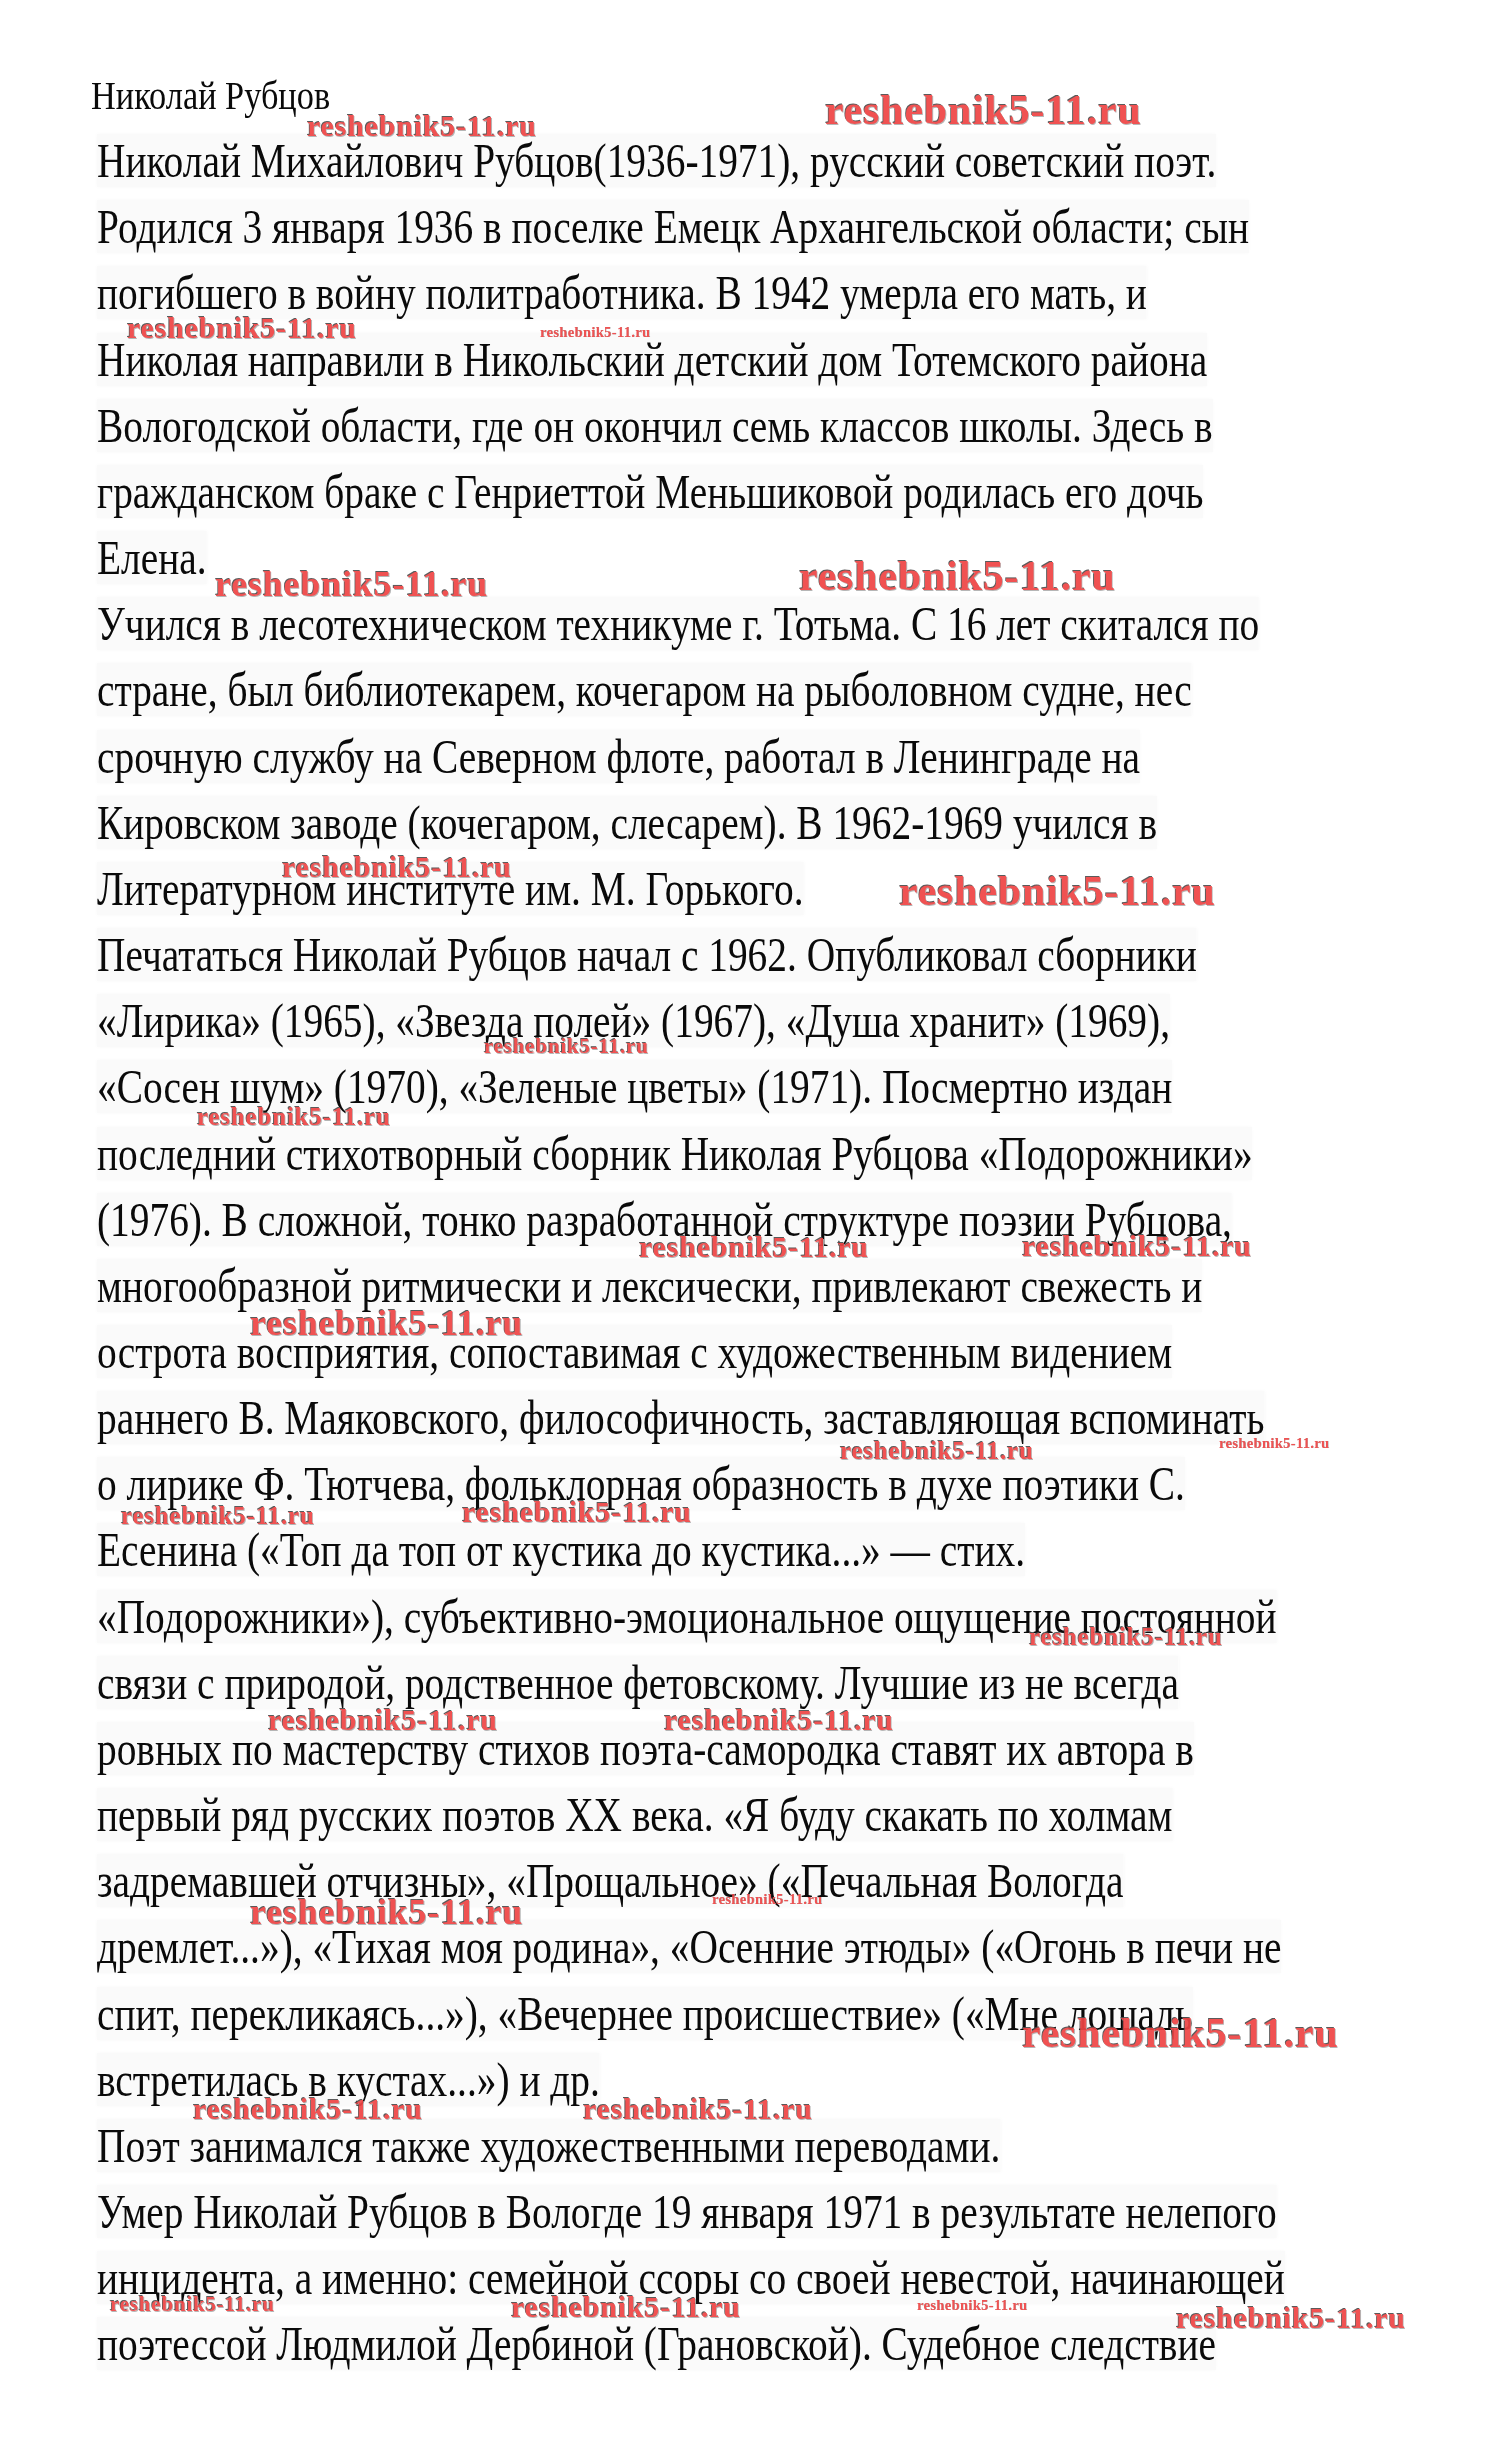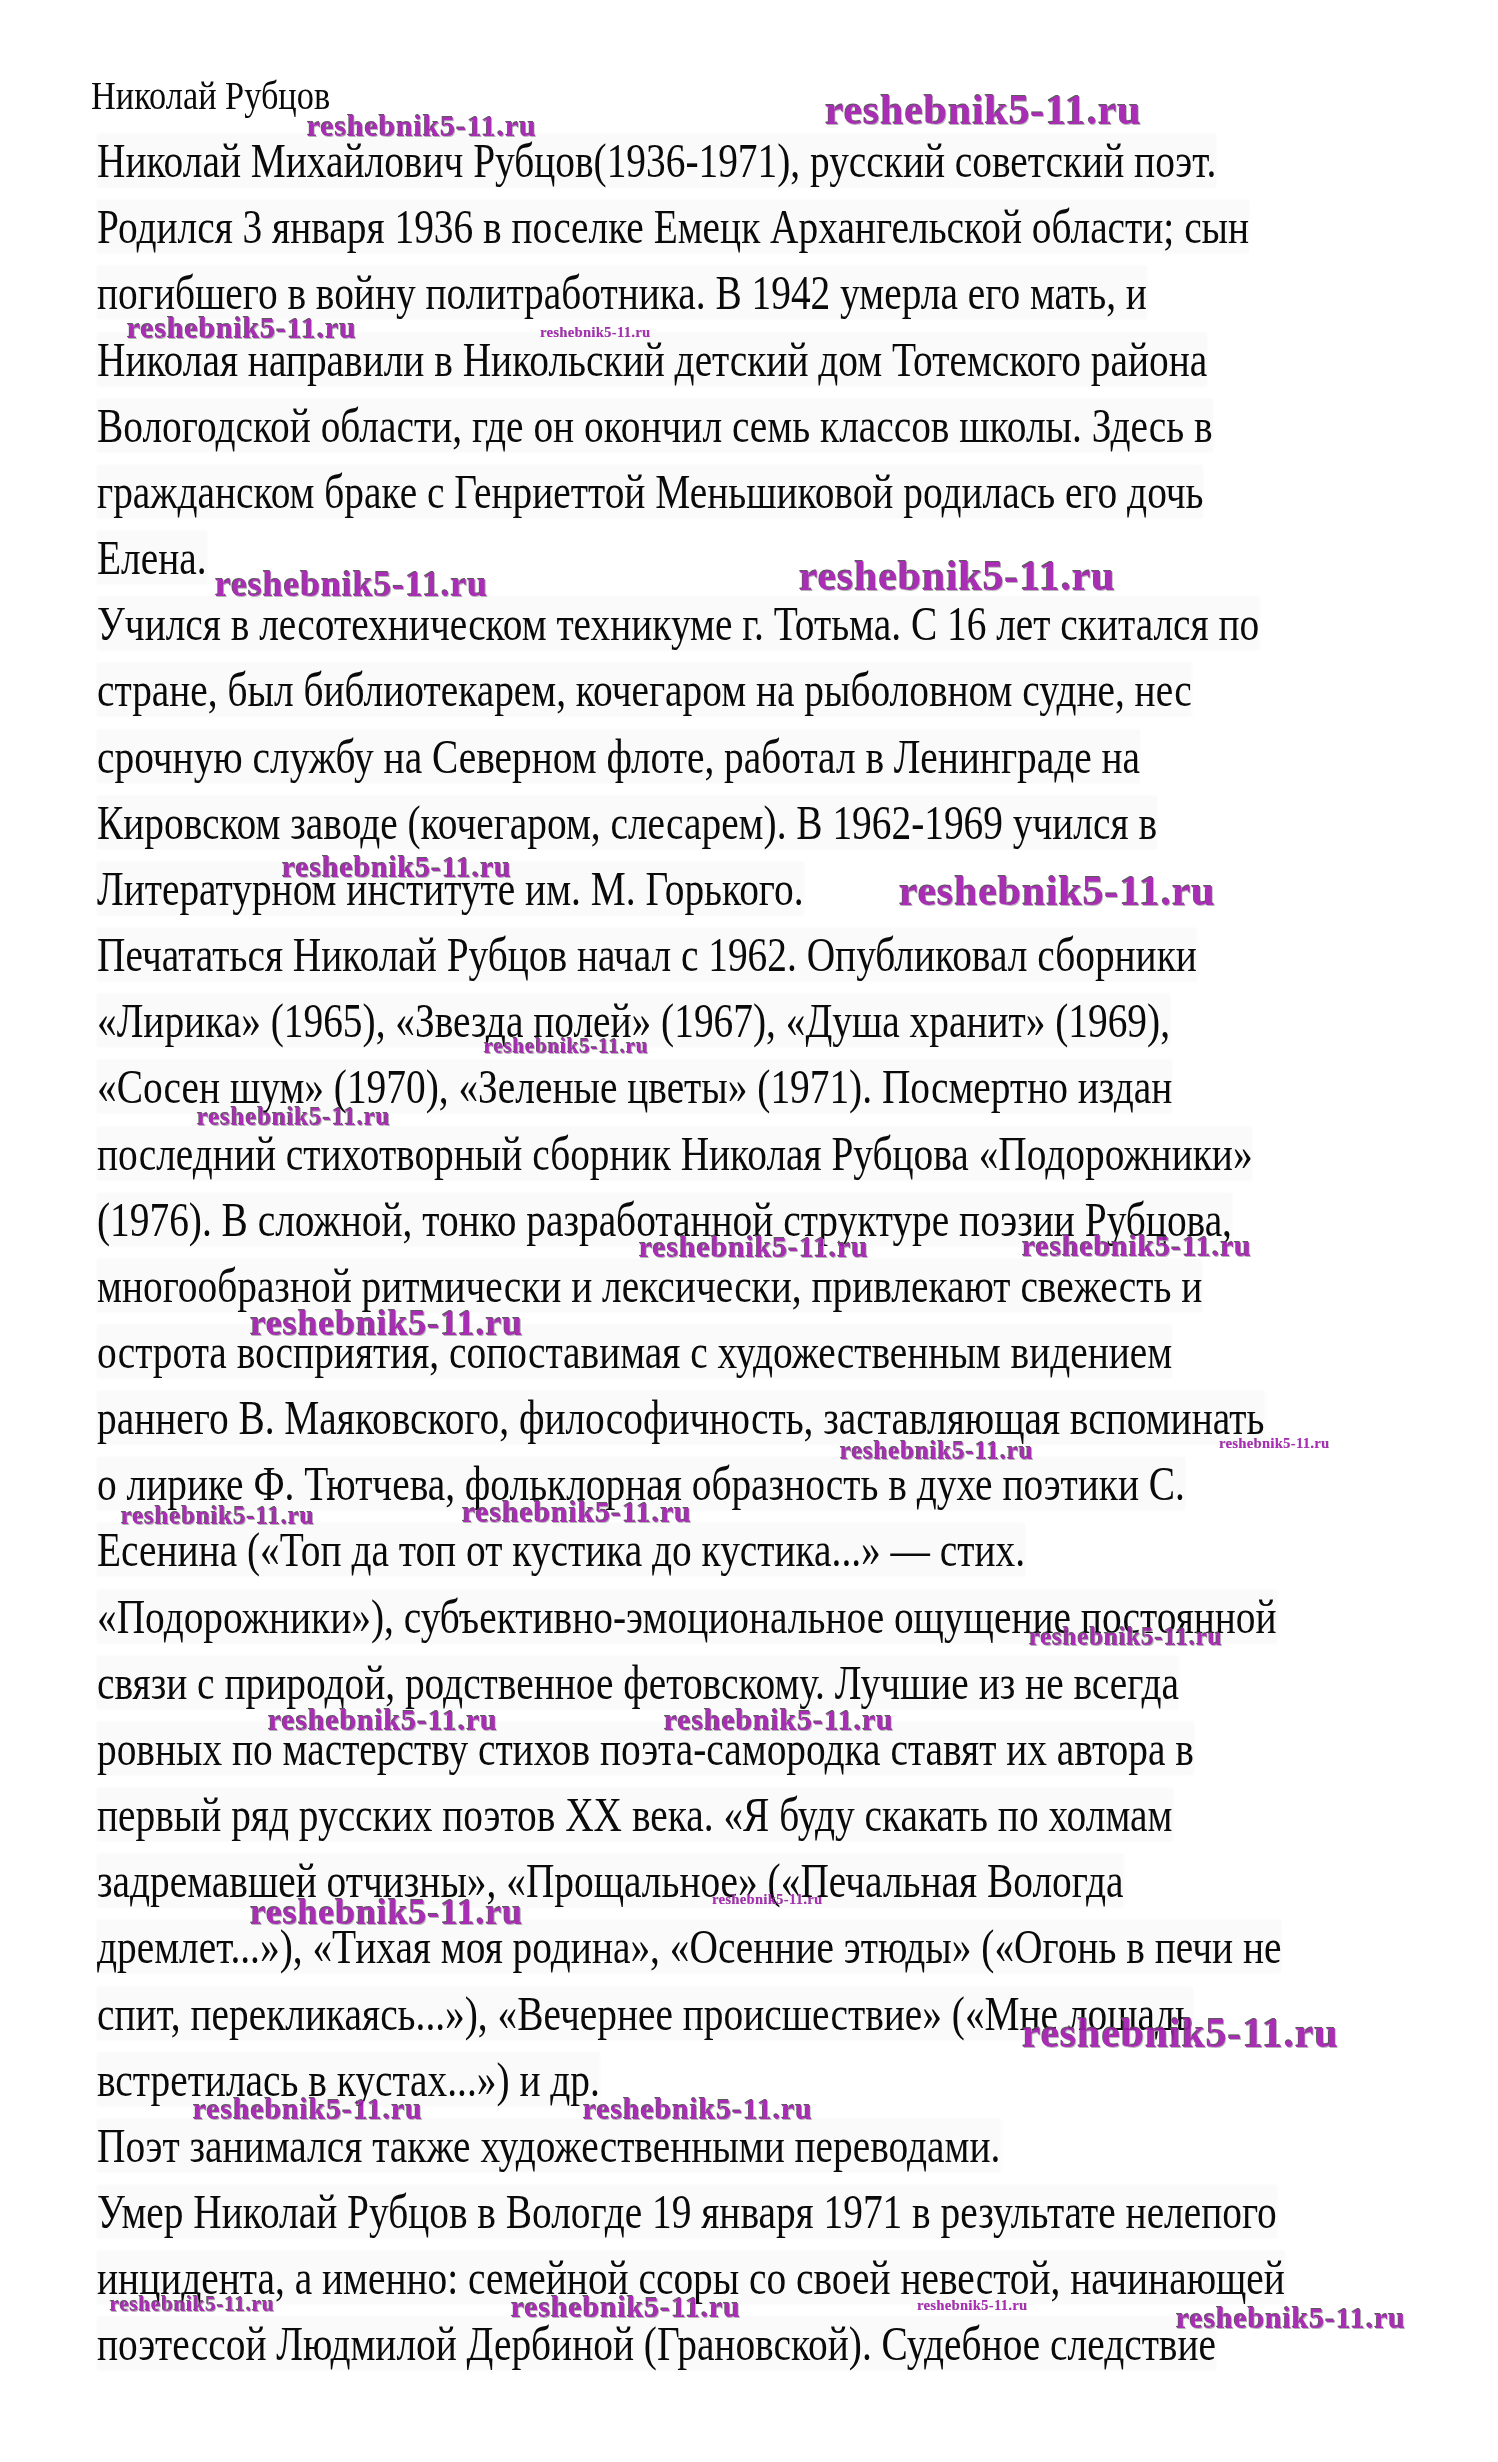--- a/index.html
+++ b/index.html
@@ -39,21 +39,21 @@
     transform-origin:left top;
   }
   .line > span{
     background:rgba(0,0,0,0.018);
     box-shadow:0 0 4.5px rgba(0,0,0,0.03);
   }
   .wm{
     position:absolute;
     font-family:"Liberation Serif", serif;
     font-weight:700;
-    color:#a21caf;
+    color:#ef4444;
     white-space:nowrap;
     line-height:1;
     letter-spacing:0.8px;
     text-shadow:0.8px 0.8px 0 #b0b0b0, -0.8px -0.8px 0 #4e4e4e;
     opacity:0.92;
   }
   .wm.big     {font-size:42px;}
   .wm.large   {font-size:36px;}
   .wm.medium  {font-size:30px;}
   .wm.smallmed{font-size:25px;}

